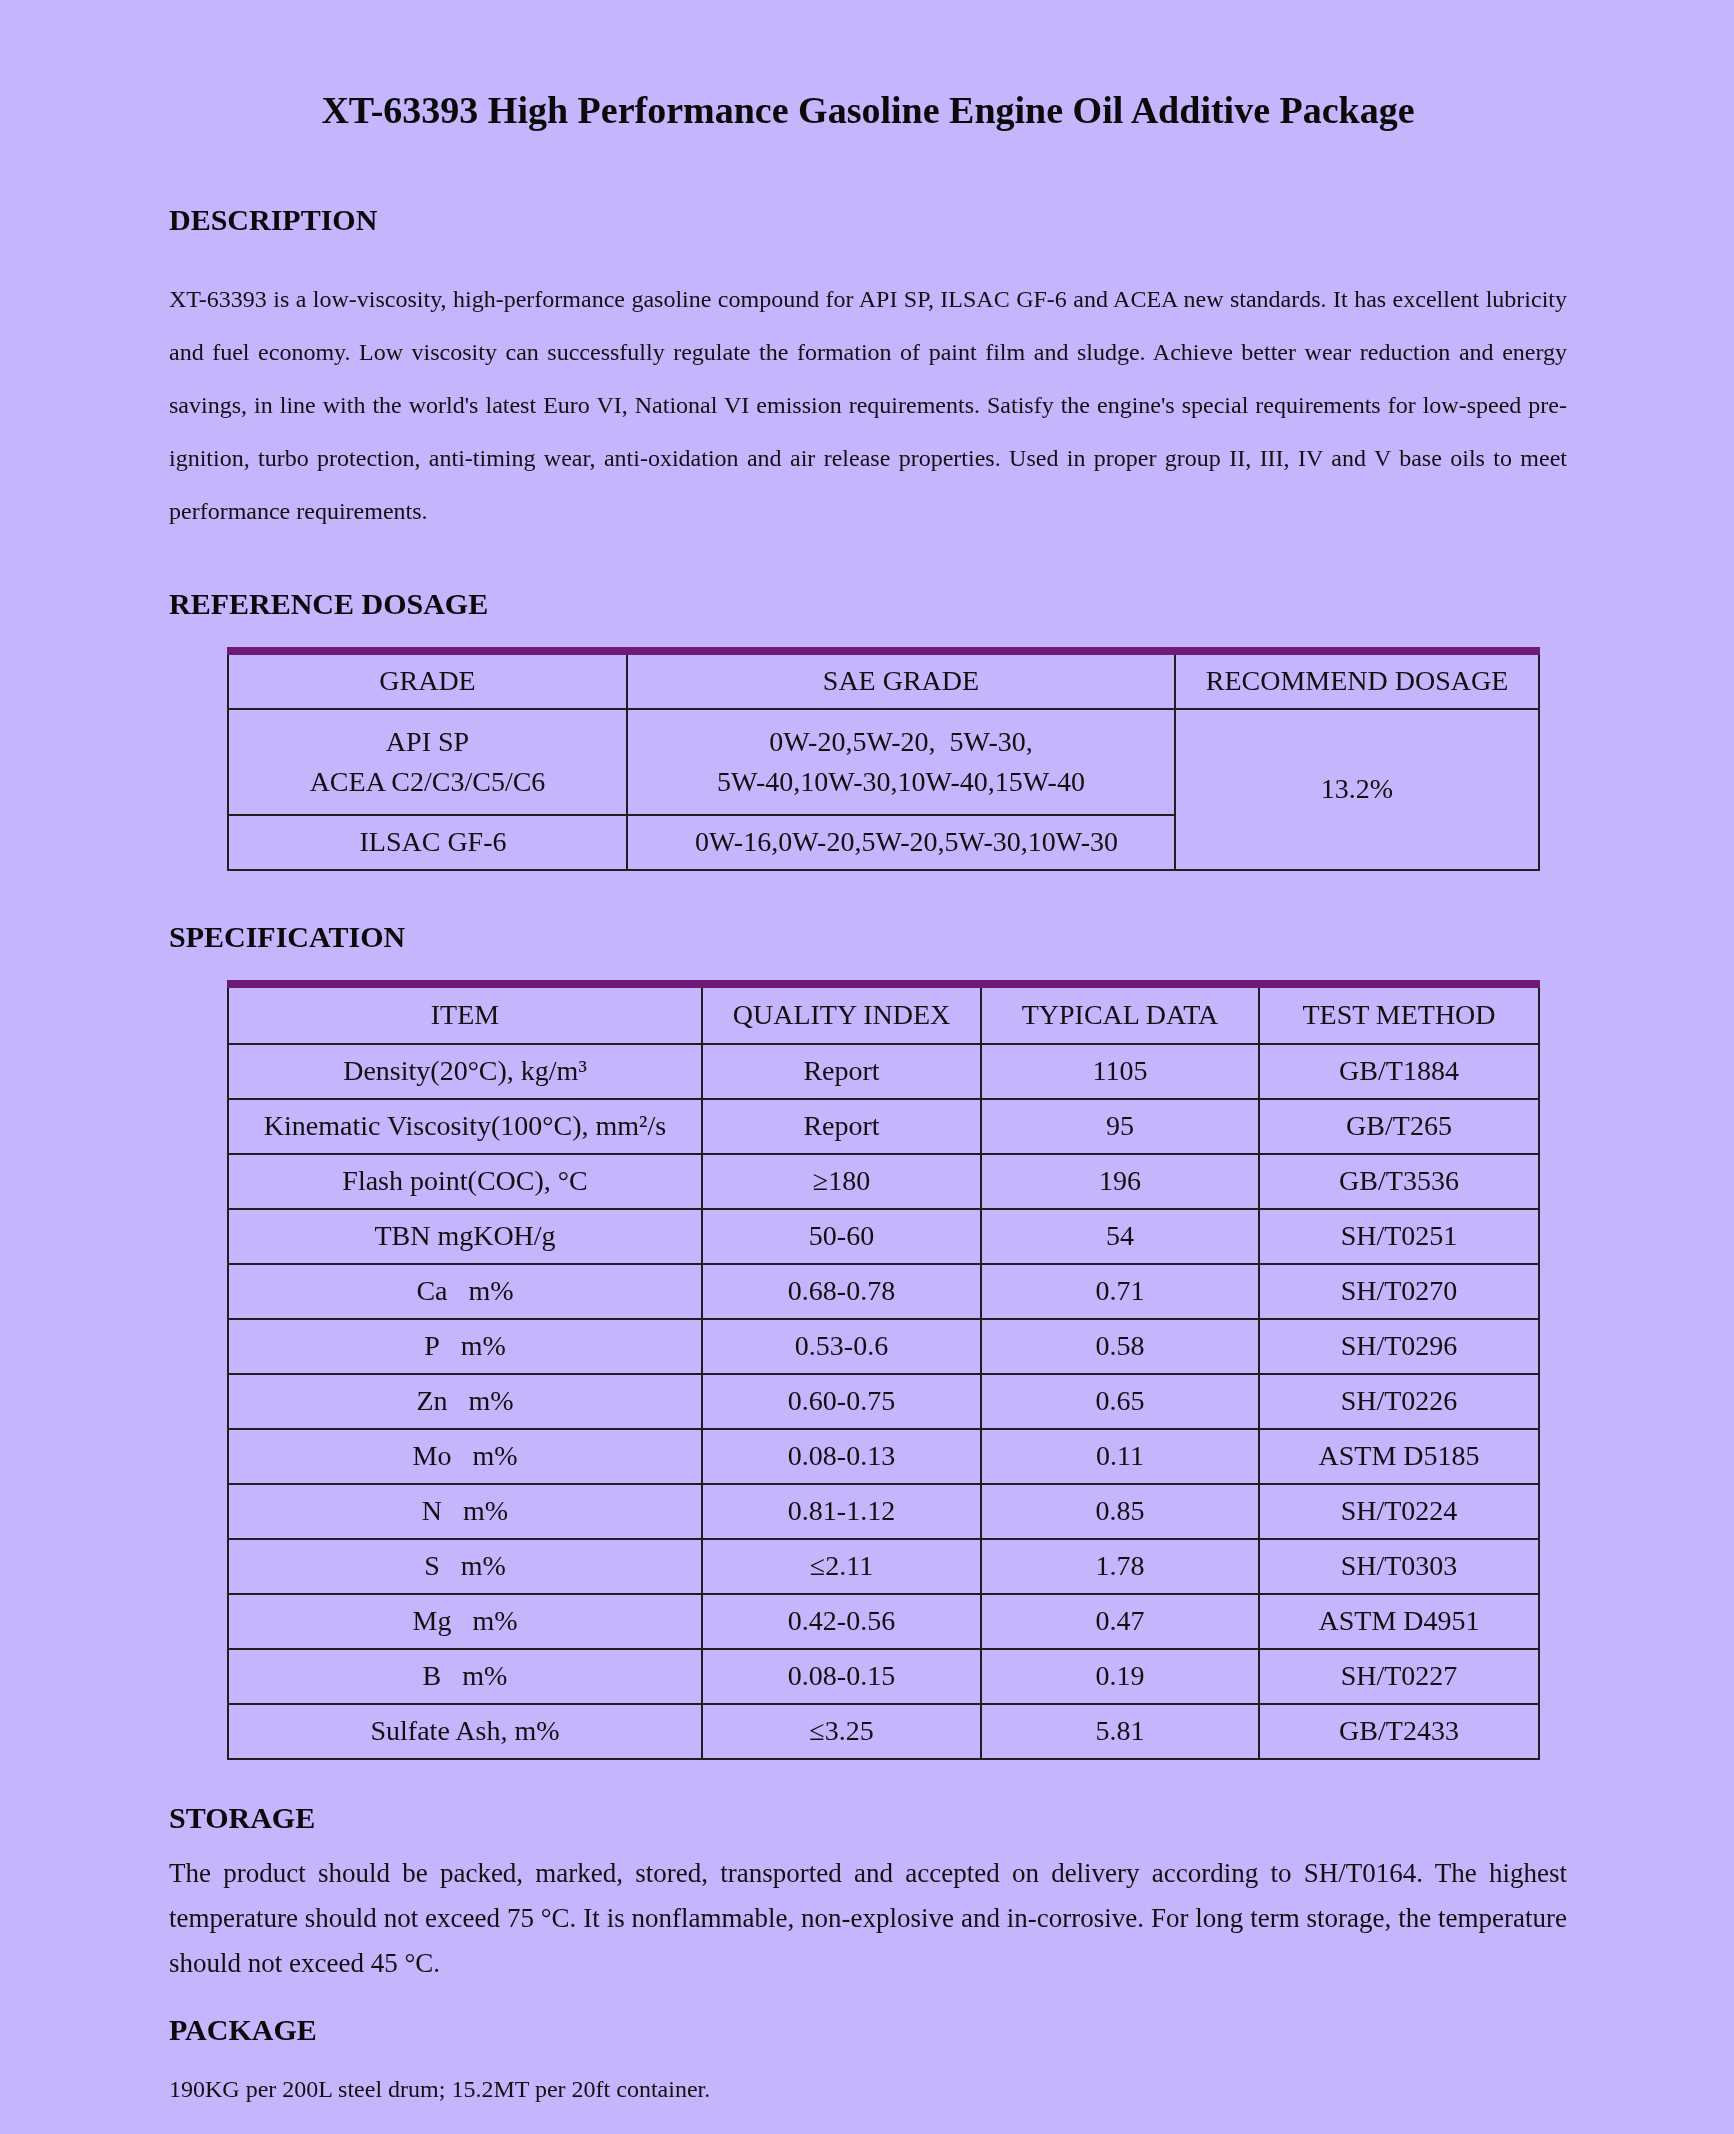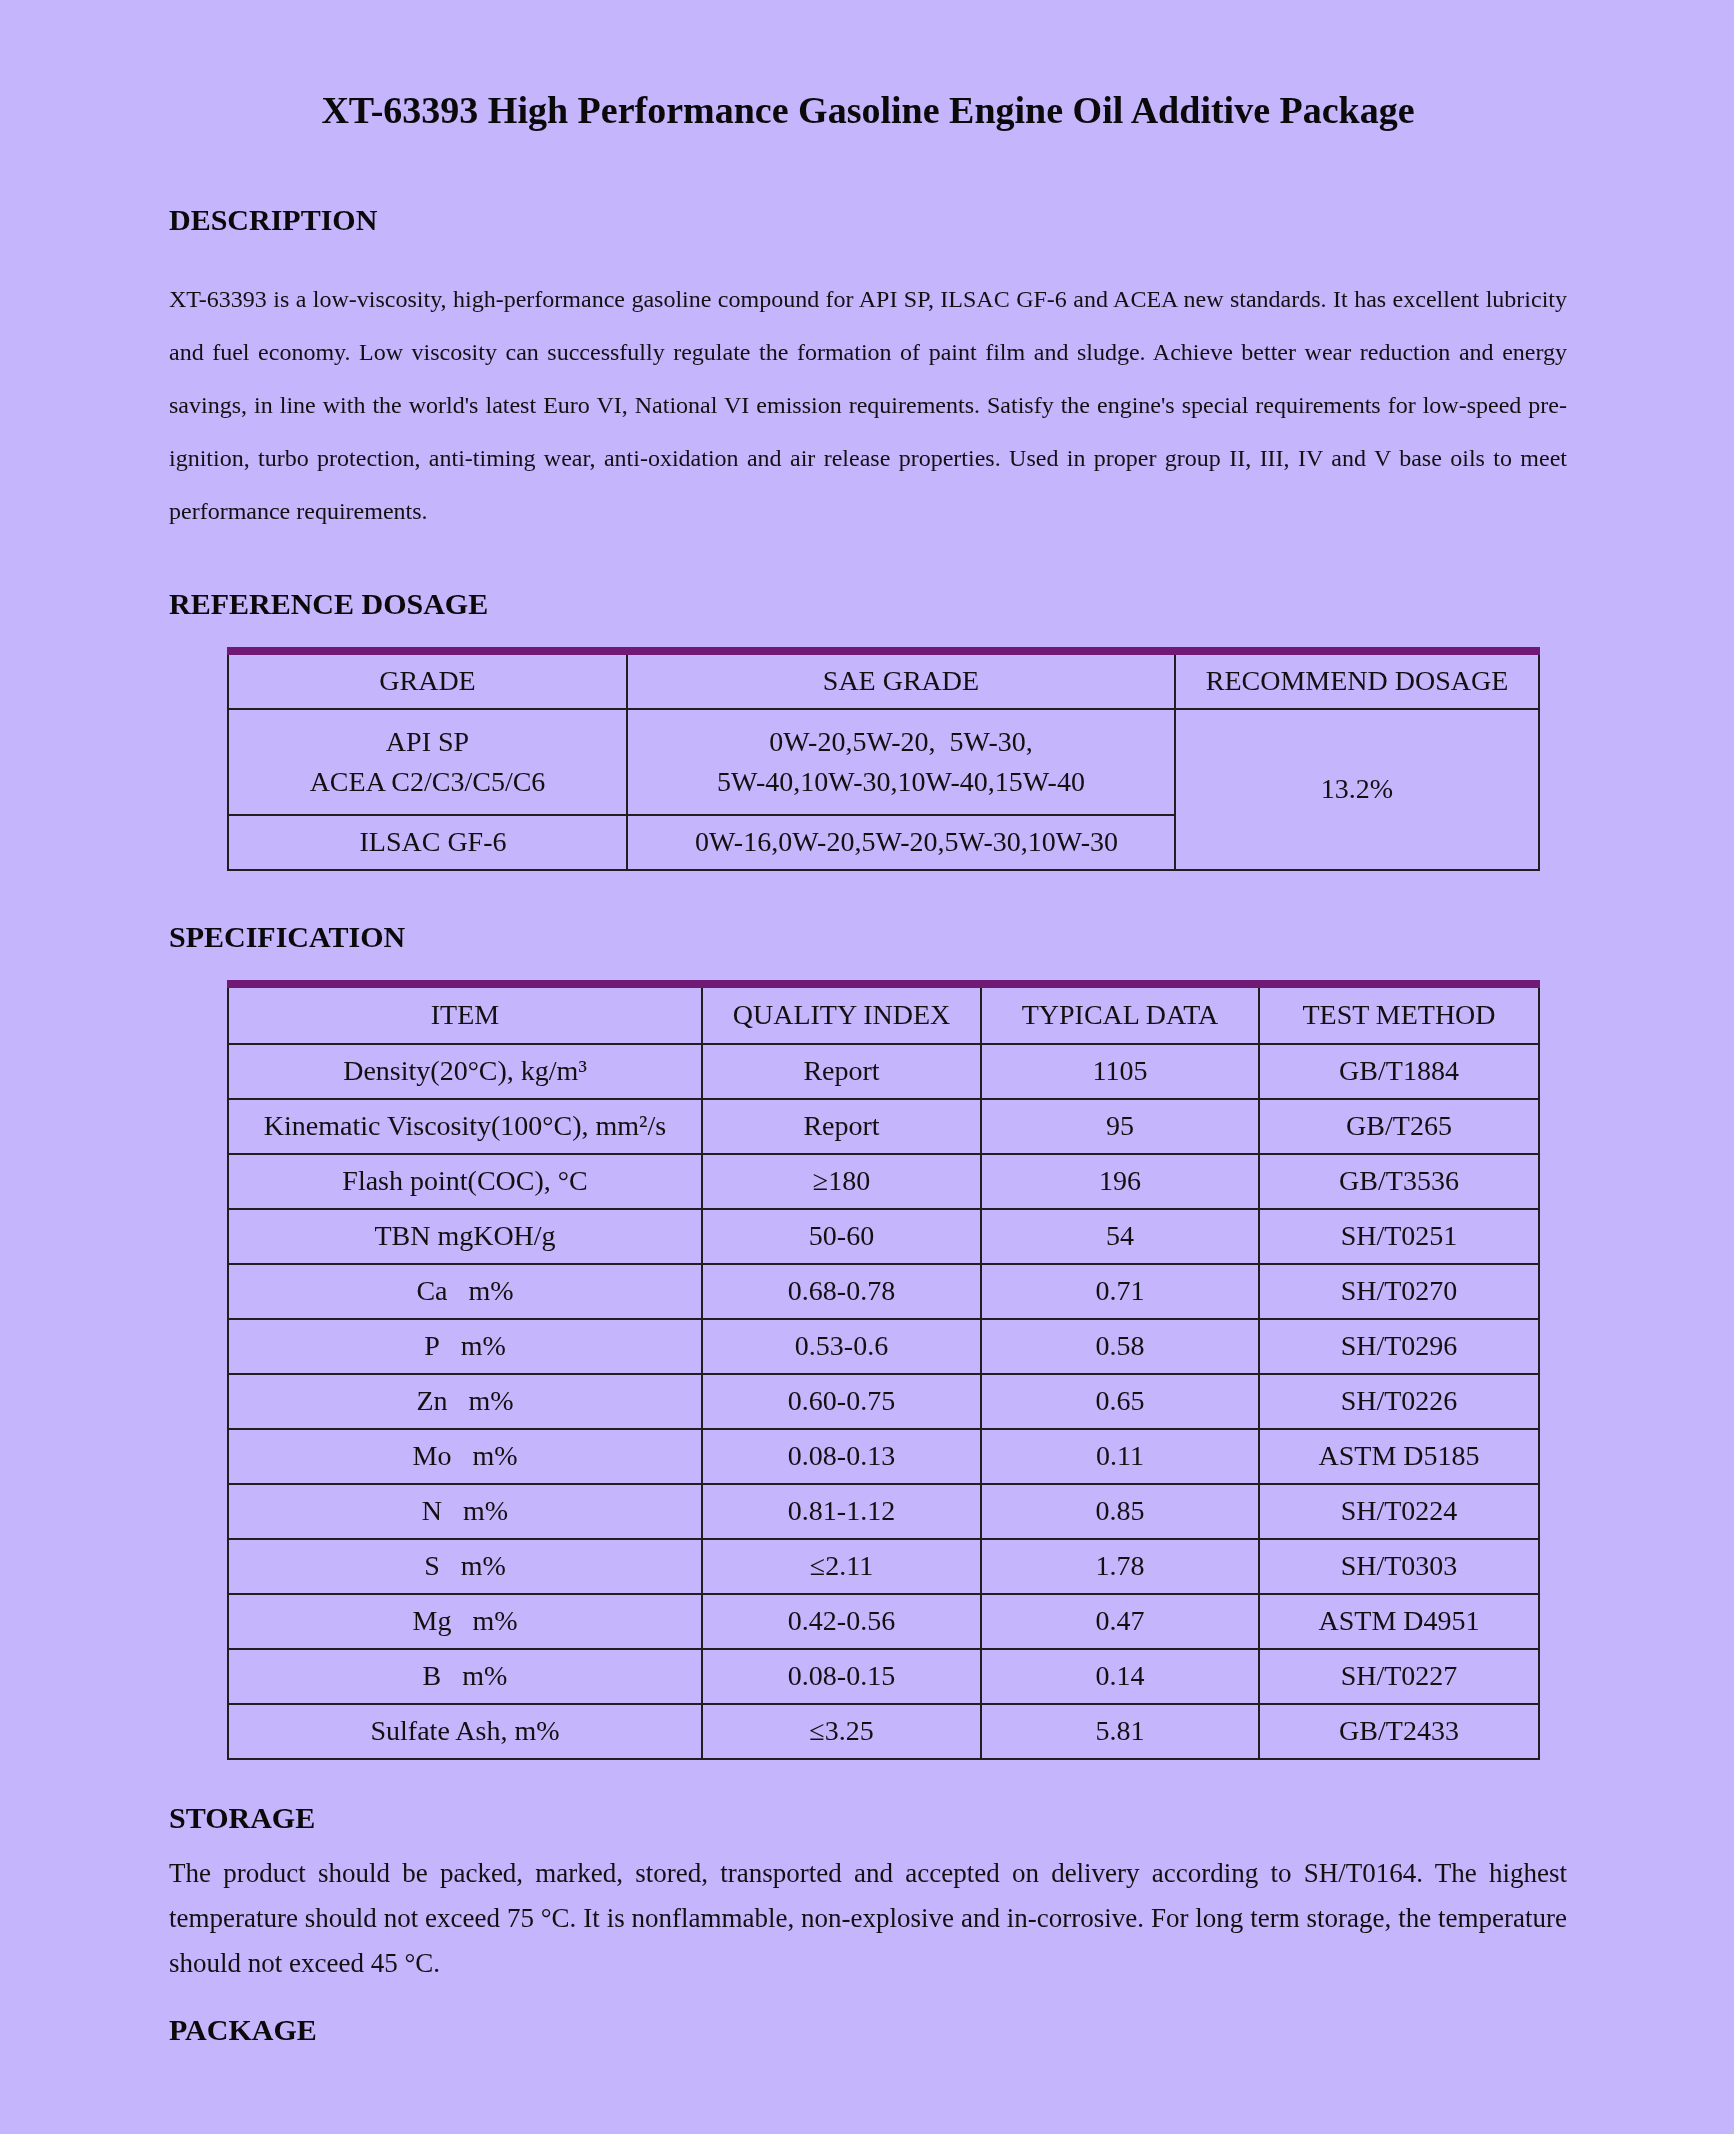--- a/index.html
+++ b/index.html
@@ -217,30 +217,31 @@
       </tr>
       <tr>
         <td>Mg&nbsp;&nbsp;&nbsp;m%</td>
         <td>0.42-0.56</td>
         <td>0.47</td>
         <td>ASTM D4951</td>
       </tr>
       <tr>
         <td>B&nbsp;&nbsp;&nbsp;m%</td>
         <td>0.08-0.15</td>
-        <td>0.14</td>
+        <td>0.19</td>
         <td>SH/T0227</td>
       </tr>
       <tr>
         <td>Sulfate Ash, m%</td>
         <td>≤3.25</td>
         <td>5.81</td>
         <td>GB/T2433</td>
       </tr>
     </tbody>
   </table>
 
   <h2 class="sec-heading" id="storage-heading">STORAGE</h2>
   <p class="body-text storage-text">The product should be packed, marked, stored, transported and accepted on delivery according to SH/T0164. The highest temperature should not exceed 75 °C. It is nonflammable, non-explosive and in-corrosive. For long term storage, the temperature should not exceed 45 °C.</p>
 
   <h2 class="sec-heading" id="package-heading">PACKAGE</h2>
+  <p class="body-text package-text">190KG per 200L steel drum; 15.2MT per 20ft container.</p>
 
 </div>
 
 </body></html>

